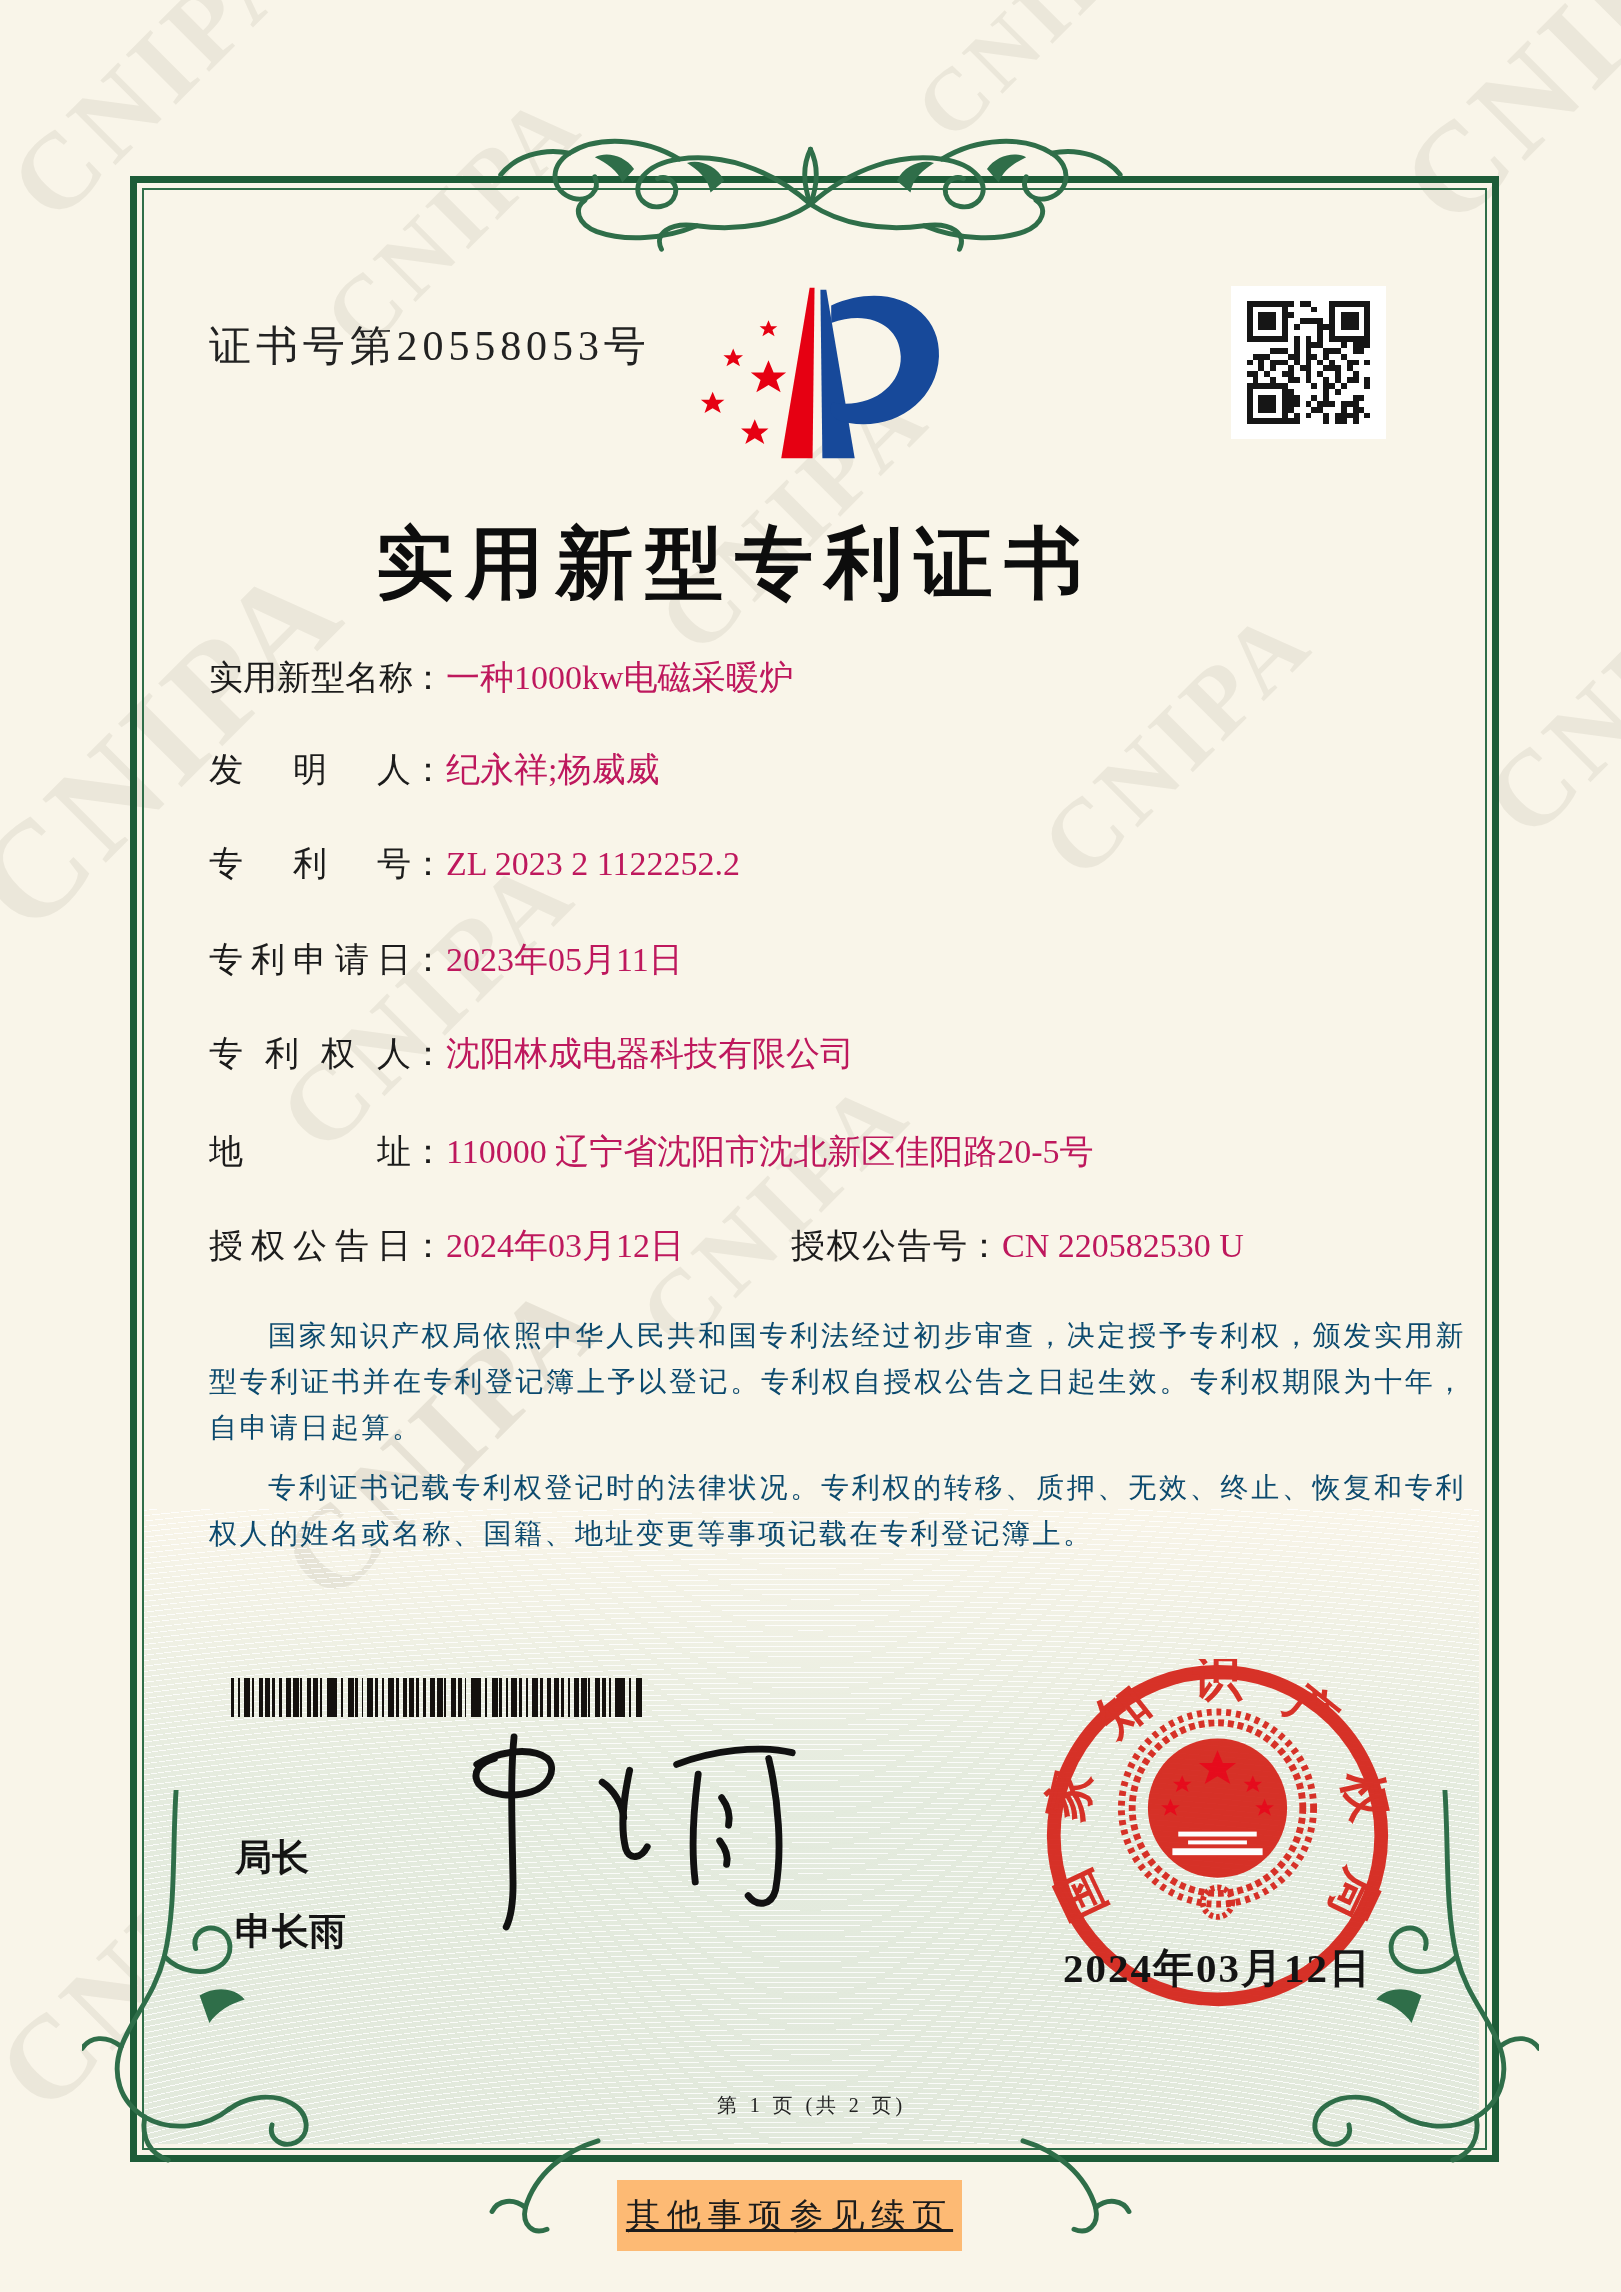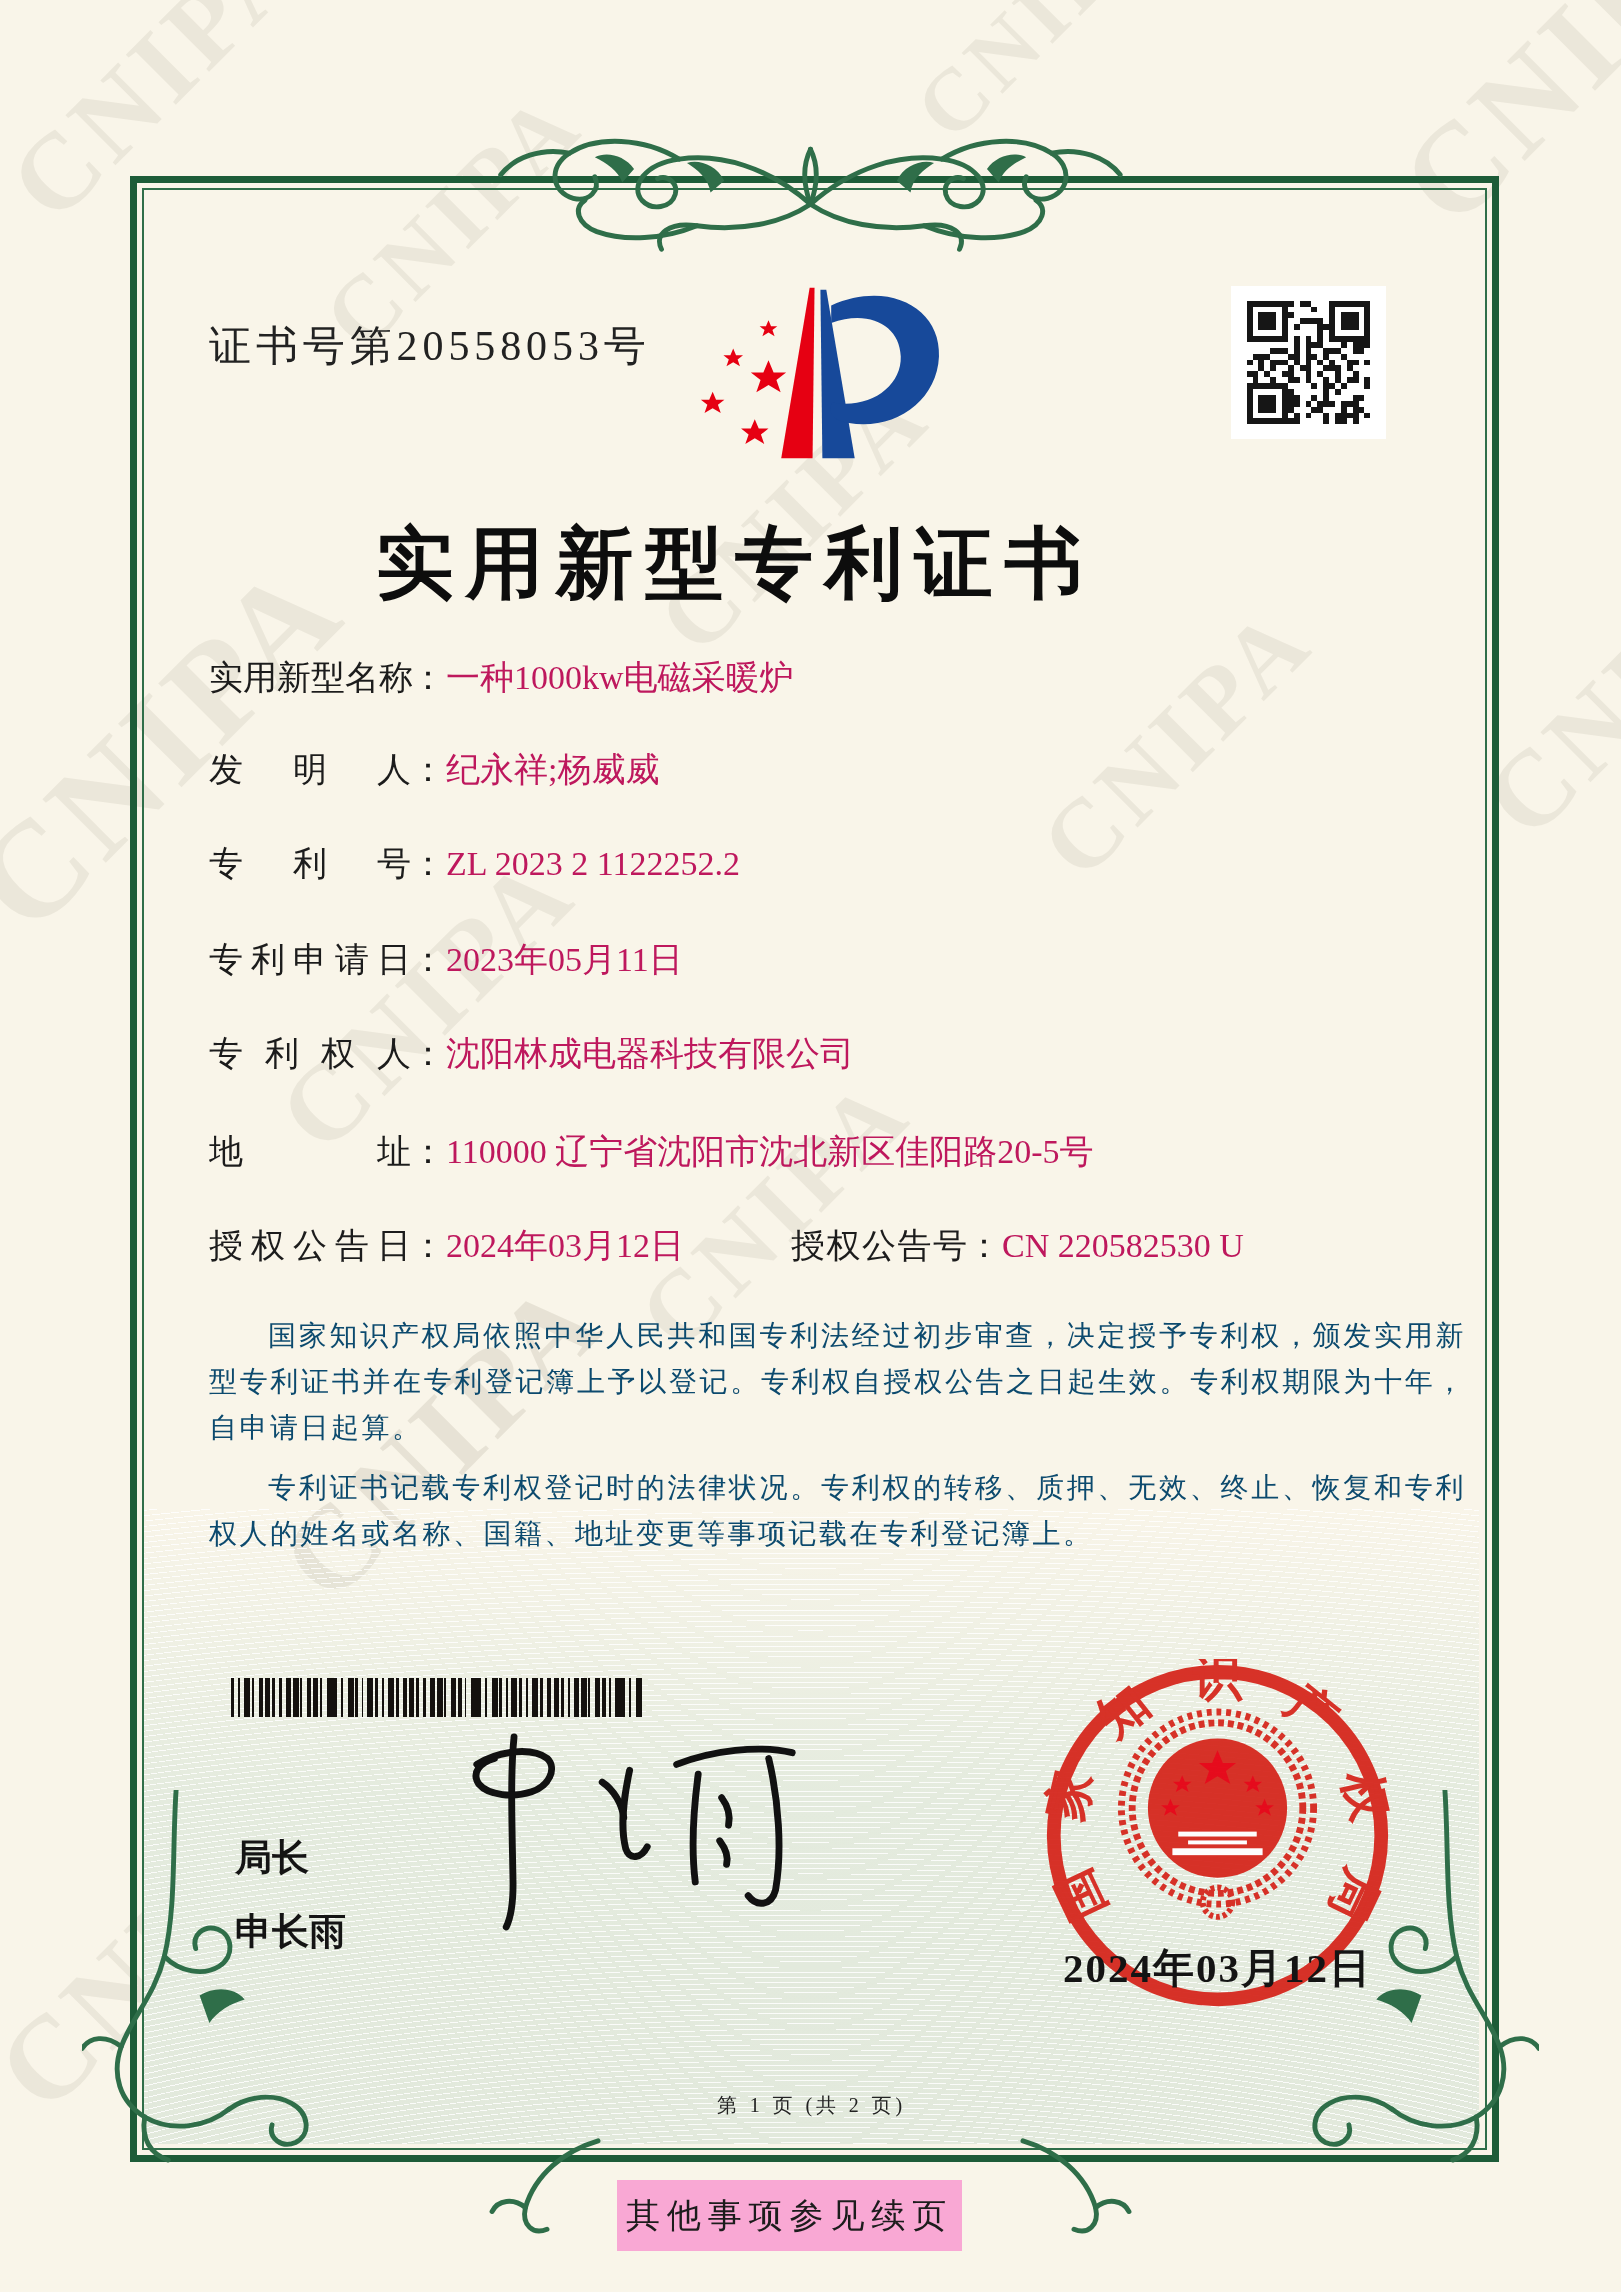--- a/index.html
+++ b/index.html
@@ -55,23 +55,23 @@
   .sign path{fill:none;stroke:#111;stroke-width:7;stroke-linecap:round;stroke-linejoin:round;}
 
   .seal{position:absolute;left:1041px;top:1659px;width:353px;height:357px;opacity:.95;}
   .seal .red{fill:none;stroke:#d6281e;}
   .seal-date{position:absolute;left:1042px;top:1941px;width:351px;text-align:center;
              font-size:41px;font-weight:600;color:#141414;letter-spacing:2px;}
 
   .pagefoot{position:absolute;left:134px;top:2092px;width:1355px;text-align:center;
             font-size:20px;letter-spacing:3.9px;color:#222;}
 
-  .contnote{position:absolute;left:617px;top:2180px;width:345px;height:71px;background:#f9a8d4;
+  .contnote{position:absolute;left:617px;top:2180px;width:345px;height:71px;background:#fdba74;
             display:flex;align-items:center;justify-content:center;
-            font-size:34px;letter-spacing:6.9px;color:#1c1c1c;}
+            font-size:34px;letter-spacing:6.9px;color:#1c1c1c;text-decoration:underline;}
 
   .orn{position:absolute;}
   .orn path{fill:none;stroke:#2f6e49;stroke-width:5;stroke-linecap:round;}
   .orn .leaf{fill:#2f6e49;stroke:none;}
 </style>
 </head>
 <body>
 
 <div id="page">
 

